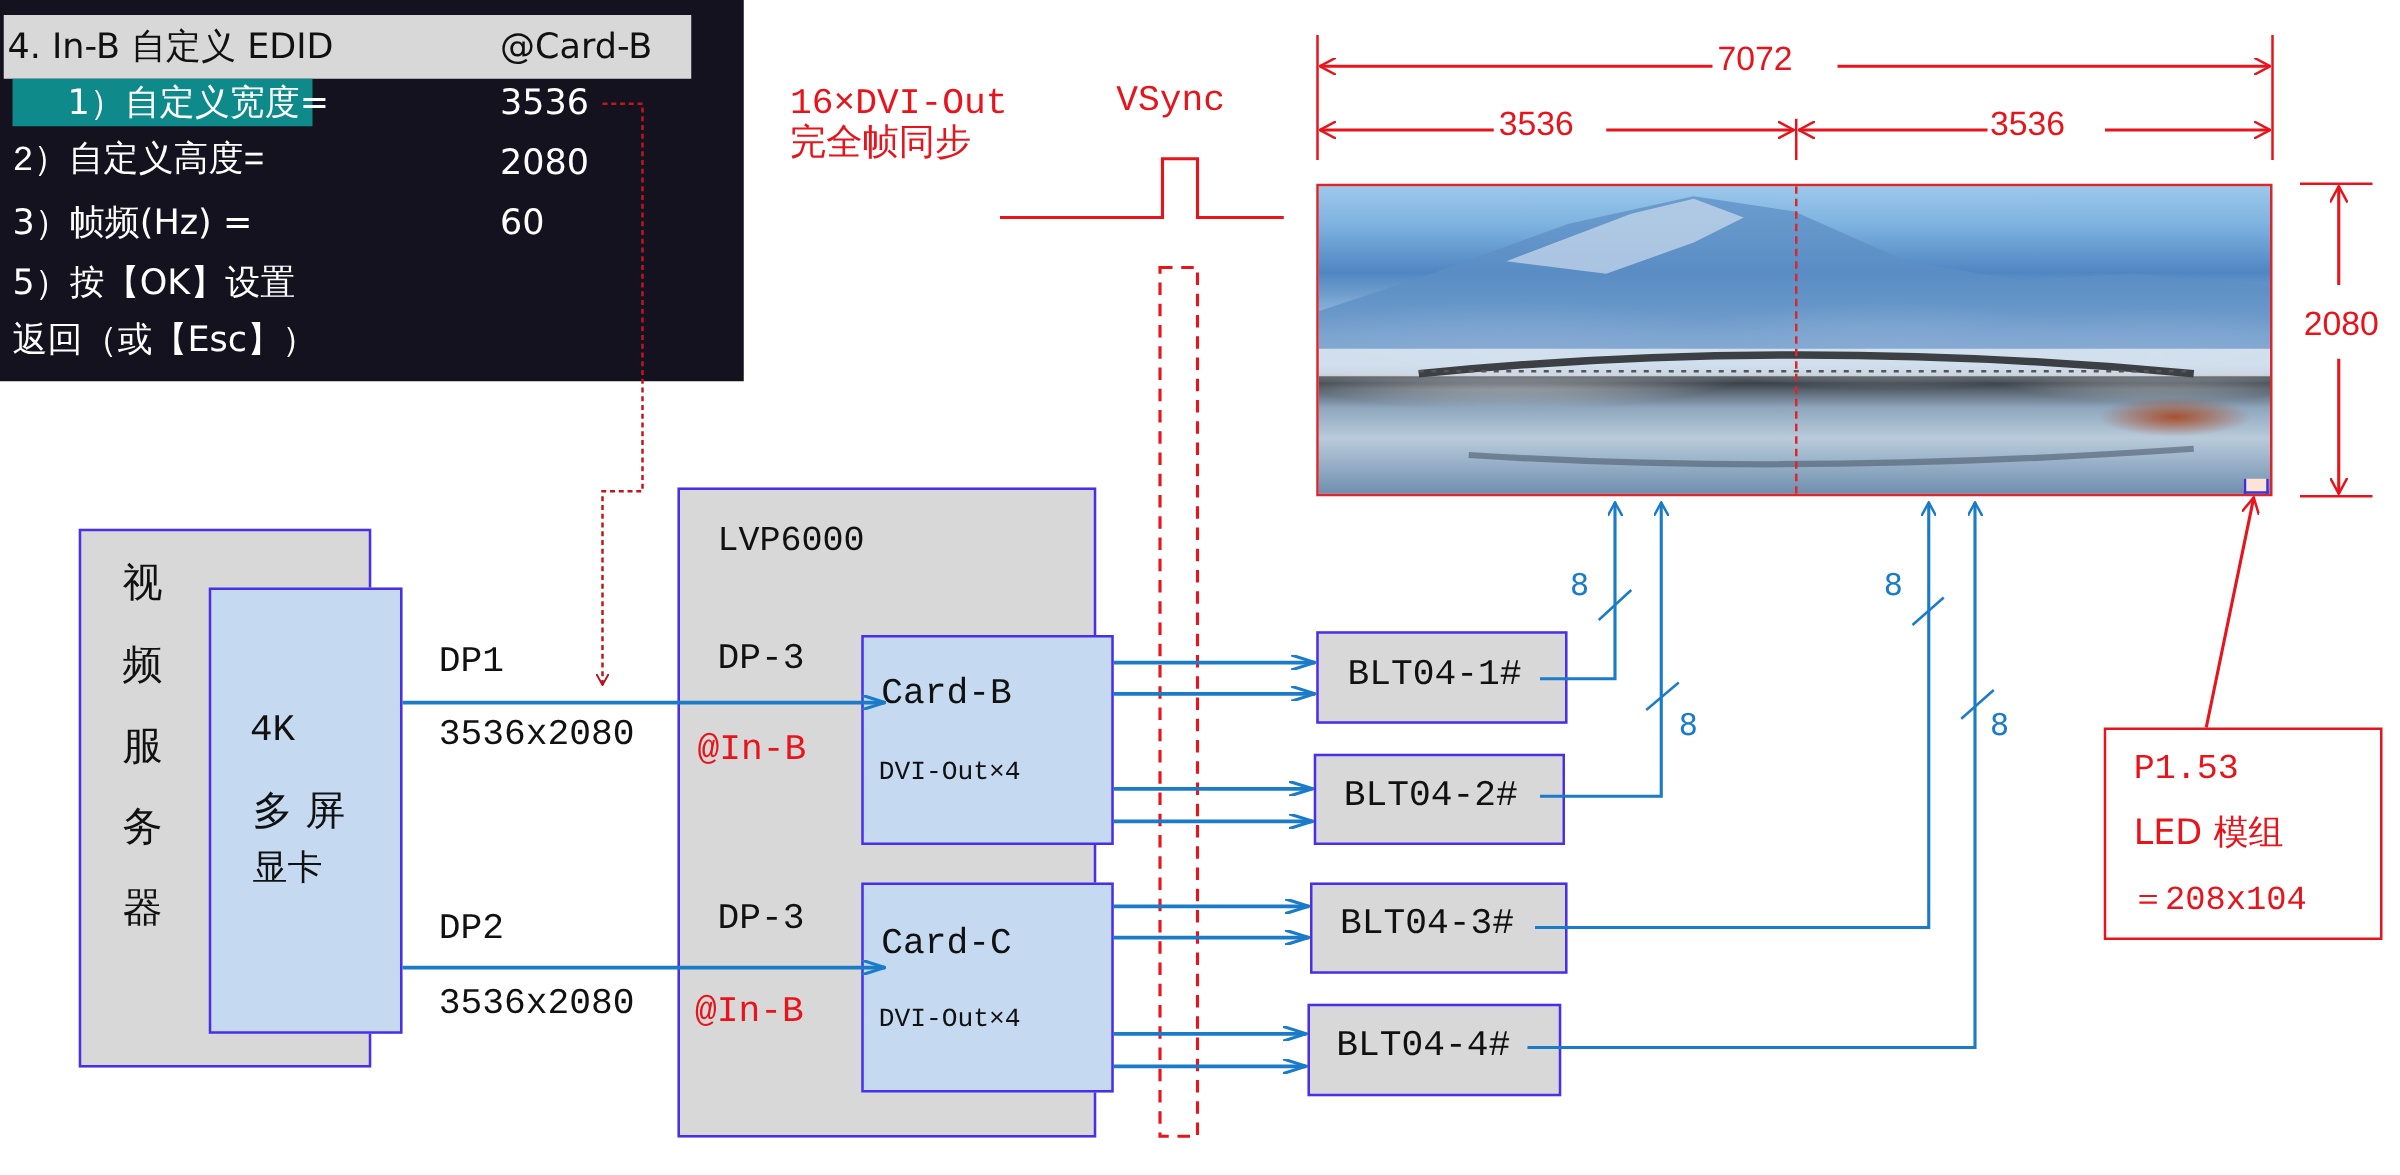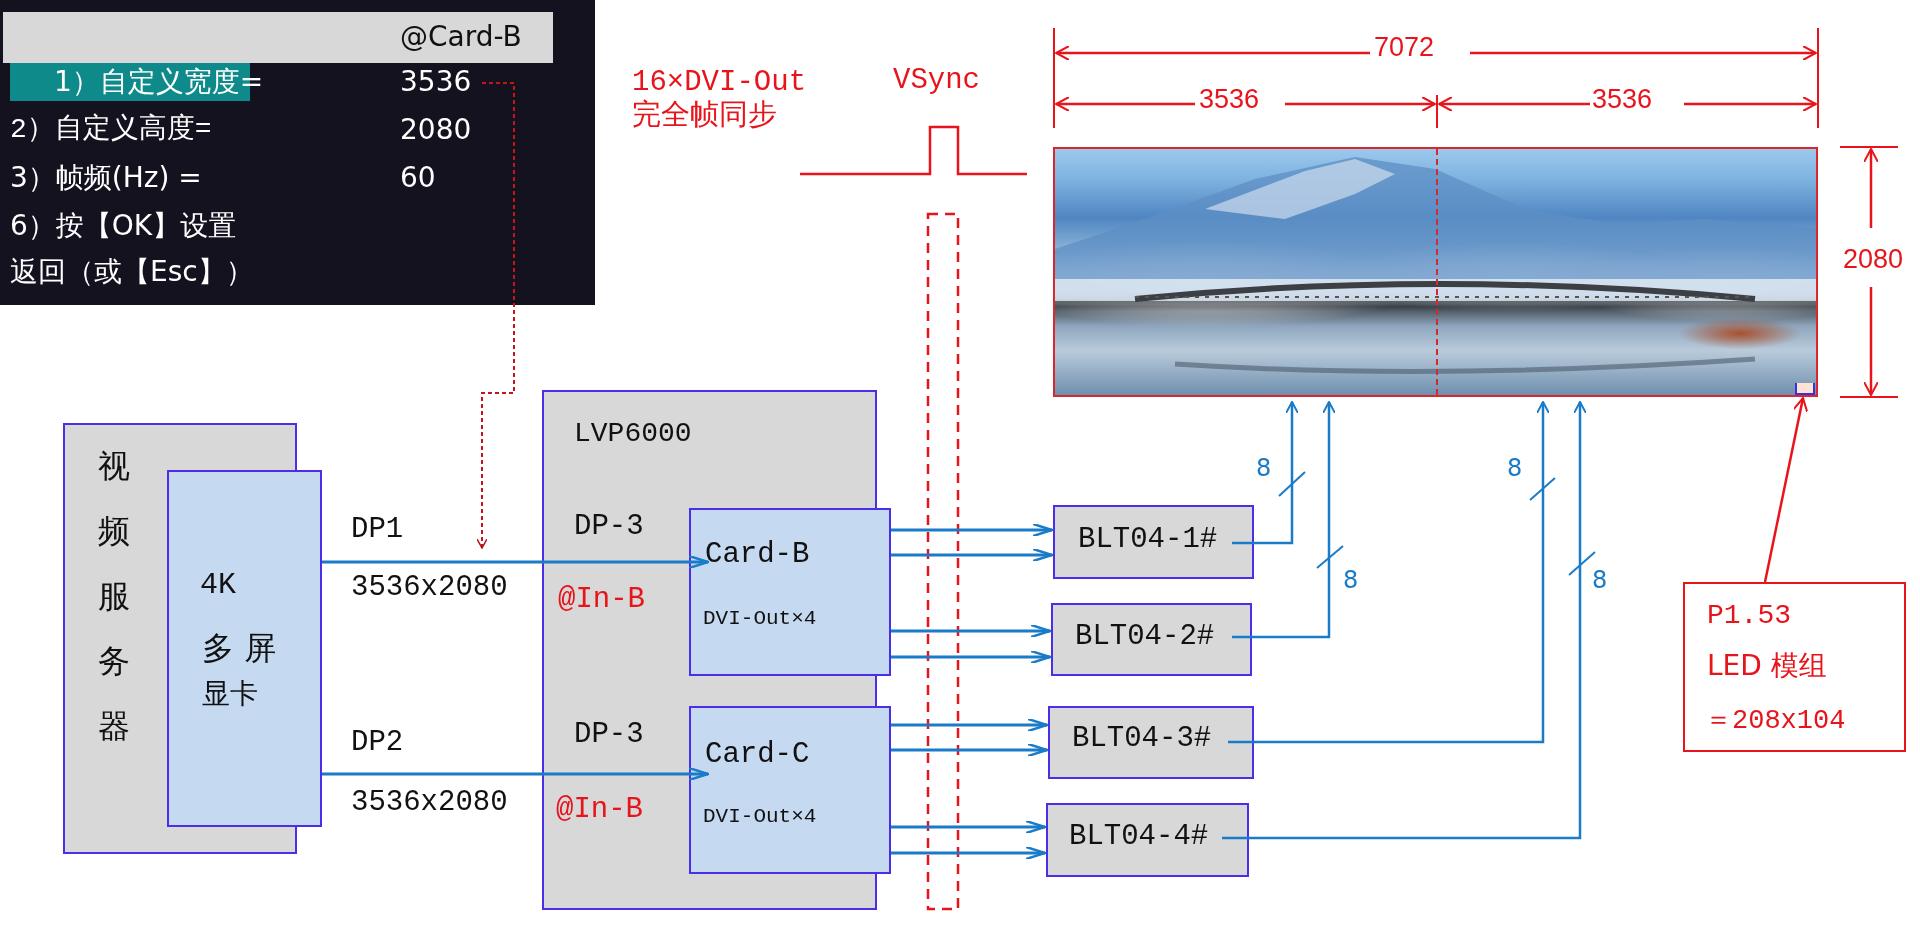--- a/index.html
+++ b/index.html
@@ -39,32 +39,33 @@
   #module-marker { left: 1795px; top: 383px; width: 20px; height: 12px; background: #fde3d3; border: 2px solid #3b30e0; border-top: none; box-sizing: border-box; }
 
   #note-box { left: 1683px; top: 582px; width: 223px; height: 170px; box-sizing: border-box; border: 2px solid #e8141b; background: #fff; }
 </style>
 </head>
 <body>
 
 <div id="osd" class="abs">
   <div id="osd-header" class="abs"></div>
   <div id="osd-highlight" class="abs"></div>
+  <span class="abs osd-text osd-head-text" style="left:6px;top:23px;">4.  In-B  自定义 EDID</span>
   <span class="abs osd-text osd-head-text" style="left:400px;top:23px;">@Card-B</span>
 
   <span class="abs osd-text" style="left:10px;top:68px;padding-left:44px;">1）自定义宽度=</span>
   <span class="abs osd-text" style="left:400px;top:68px;">3536</span>
 
   <span class="abs osd-text" style="left:10px;top:116px;font-family:Liberation Mono, monospace;">2）自定义高度=</span>
   <span class="abs osd-text" style="left:400px;top:116px;">2080</span>
 
   <span class="abs osd-text" style="left:10px;top:164px;">3）帧频(Hz) =</span>
   <span class="abs osd-text" style="left:400px;top:164px;">60</span>
 
-  <span class="abs osd-text" style="left:10px;top:212px;">6）按【OK】设置</span>
+  <span class="abs osd-text" style="left:10px;top:212px;">5）按【OK】设置</span>
   <span class="abs osd-text" style="left:10px;top:258px;">返回（或【Esc】）</span>
 </div>
 
 <span class="abs label red" style="left:632px;top:68px;font-size:29px;">16×DVI-Out</span>
 <span class="abs label red" style="left:632px;top:100px;font-size:29px;font-family:Liberation Serif, serif;">完全帧同步</span>
 <span class="abs label red" style="left:893px;top:66px;font-size:29px;">VSync</span>
 
 <div class="abs box gray" style="left:63px;top:423px;width:234px;height:431px;"></div>
 <div class="abs" style="left:98px;top:450px;width:40px;">
   <div class="label" style="font-size:32px;font-family:'DejaVu Sans',sans-serif;height:65px;">视</div>

